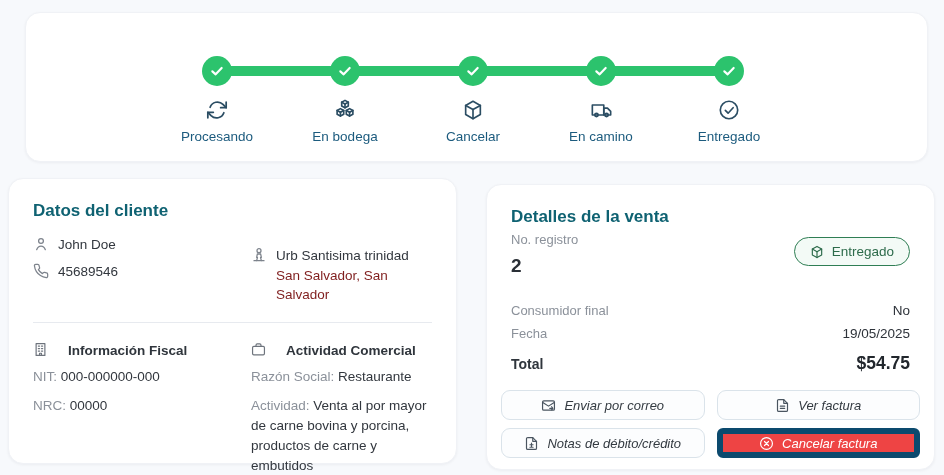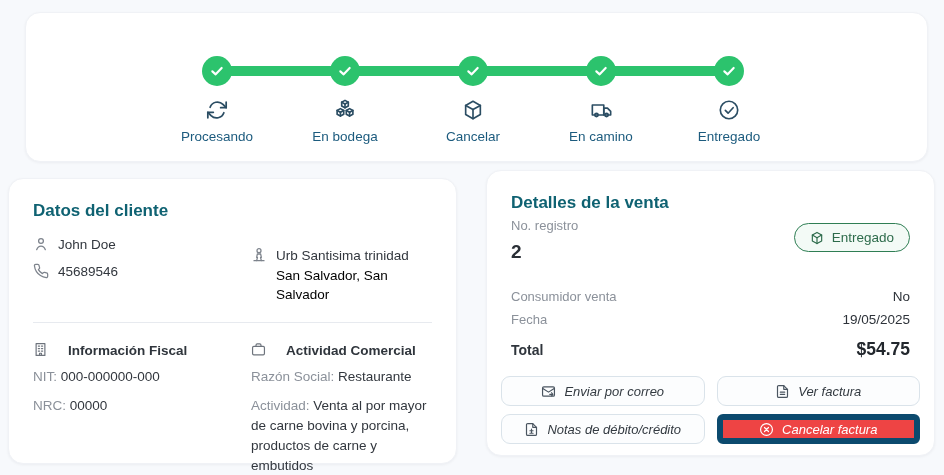--- a/index.html
+++ b/index.html
@@ -13,21 +13,21 @@
   }
   .card {
     position: absolute;
     background: #ffffff;
     border: 1px solid #f0f2f6;
     border-radius: 15px;
     box-shadow: 0 1px 3px rgba(15,23,42,0.05);
   }
   .top-card  { left: 25px;  top: 12px;  width: 903px; height: 150px; }
   .left-card { left: 8px;   top: 178px; width: 449px; height: 286px; padding: 22px 24px; }
-  .right-card{ left: 486px; top: 170px; width: 449px; height: 286px; padding: 22px 24px; }
+  .right-card{ left: 486px; top: 184px; width: 449px; height: 286px; padding: 22px 24px; }
 
   
   .stepper {
     position: absolute; left: 127px; top: 29px;
     width: 640px; display: flex; align-items: center;
   }
   .stepper-bar {
     position: absolute; left: 64px; right: 64px; top: 24px;
     height: 10px; background: #2cc36d; z-index: 0;
   }
@@ -43,21 +43,21 @@
   .step-icon { margin-top: 13px; height: 24px; color: #2b4d63; }
   .step-label { margin-top: 6px; font-size: 13.5px; color: #1c5b7e; }
 
   
   .card-title { font-size: 17px; font-weight: bold; color: #0f6272; }
   .contact-grid { display: grid; grid-template-columns: 218px 1fr; margin-top: 16px; }
   .icon-line { display: flex; align-items: flex-start; gap: 9px; font-size: 13.5px; color: #32373e; }
   .icon-line + .icon-line { margin-top: 12px; }
   .line-icon { color: #7d838c; flex: 0 0 auto; margin-top: -1px; }
   .addr-block { margin-top: 11px; }
-  .addr-sub { color: #000000; margin-top: 4px; line-height: 1.4; }
+  .addr-sub { color: #7f1d1d; margin-top: 4px; line-height: 1.4; }
   .divider { border: none; border-top: 1px solid #e7eaef; margin: 17px 0 20px 0; }
   .fiscal-grid { display: grid; grid-template-columns: 218px 1fr; }
   .subheading { display: flex; align-items: center; gap: 20px; font-size: 13.5px; font-weight: bold; color: #2f353c; }
   .subheading .line-icon { color: #6e747d; }
   .kv-line { font-size: 13.5px; margin-top: 9px; line-height: 1.48; }
   .kv-label { color: #8b919a; }
   .kv-value { color: #32373e; }
 
   
   .sale-head { position: relative; }
@@ -301,21 +301,21 @@
             <path d="M4 7 L12 11.5 L20 7"></path>
             <path d="M12 11.5 V21.5"></path>
           </svg>
       </span>
       <span>Entregado</span>
     </div>
   </div>
 
   <div class="sale-rows">
     <div class="sale-row">
-      <span class="muted">Consumidor venta</span>
+      <span class="muted">Consumidor final</span>
       <span class="val">No</span>
     </div>
     <div class="sale-row">
       <span class="muted">Fecha</span>
       <span class="val">19/05/2025</span>
     </div>
     <div class="sale-row total-row">
       <span class="total-label">Total</span>
       <span class="total-value">$54.75</span>
     </div>

